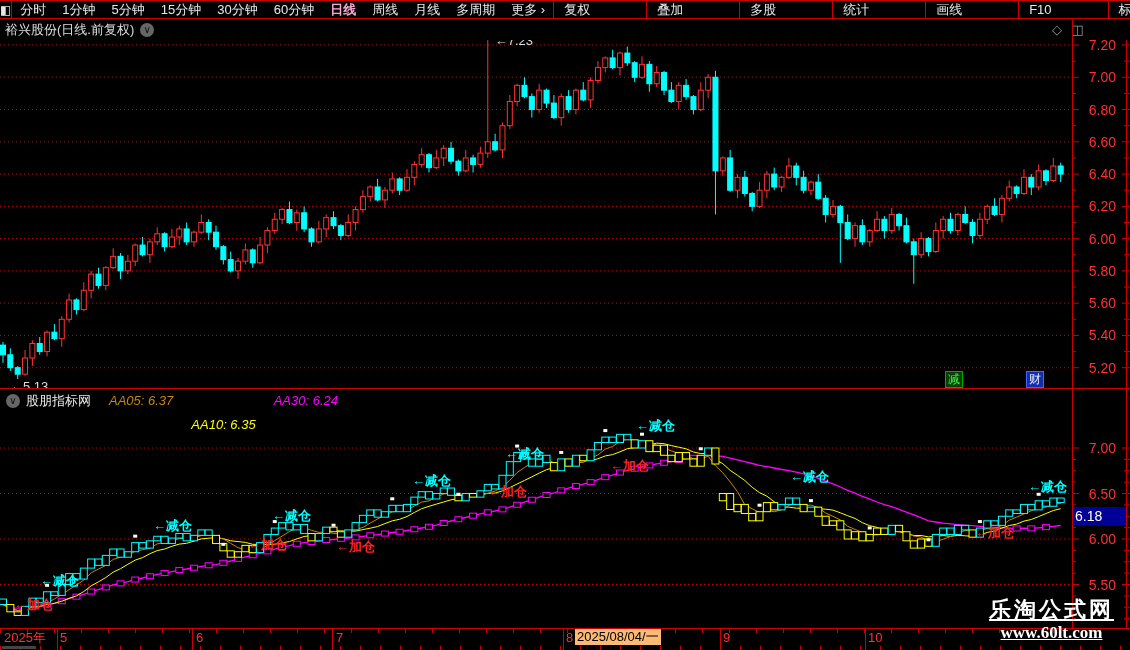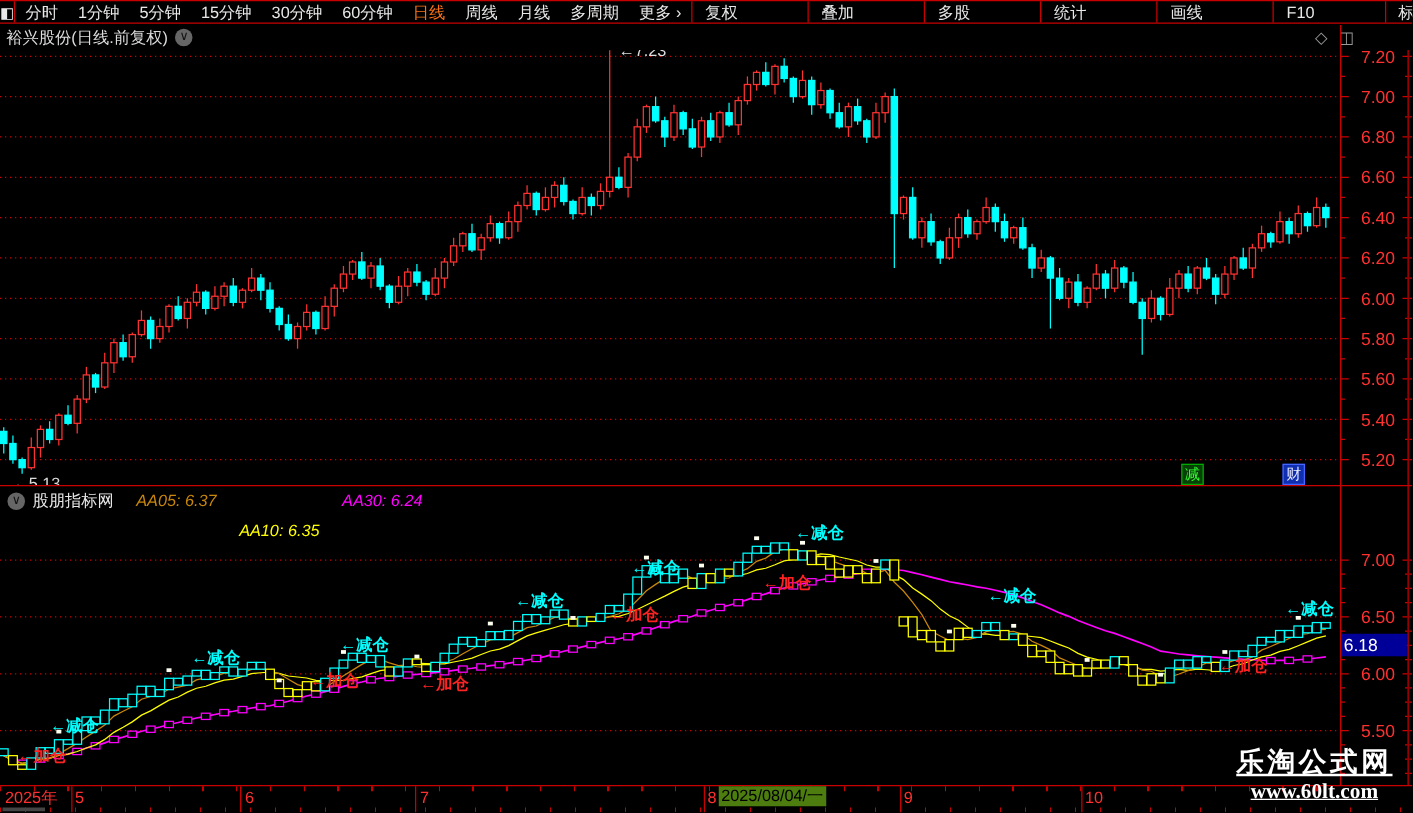--- a/index.html
+++ b/index.html
@@ -6,21 +6,21 @@
   .app{position:relative;width:1130px;height:650px;background:#000;overflow:hidden;
        font-family:"Liberation Sans","DejaVu Sans",sans-serif;}
   
   .menubar{position:absolute;left:0;top:0;width:1130px;height:19px;box-sizing:border-box;
            border-top:1px solid #c80000;border-bottom:1px solid #c80000;
            display:flex;align-items:center;background:#000;}
   .mb-toggle{width:21px;height:17px;display:flex;align-items:center;justify-content:center;
              border-right:1px solid #c80000;color:#e8e8e8;font-size:12px;}
   .mb-left{display:flex;align-items:center;height:17px;}
   .mb-left .mb-item{padding:0 8px;font-size:13px;color:#e8e8e8;white-space:nowrap;}
-  .mb-left .mb-item.active{color:#f97316;}
+  .mb-left .mb-item.active{color:#f9a8d4;font-weight:bold;}
   .mb-right{display:flex;height:17px;margin-left:auto;border-right:1px solid #c80000;gap:46px;}
   .mb-right .mb-item{padding:0 10px;font-size:13px;color:#e8e8e8;border-left:1px solid #c80000;
                      height:17px;display:flex;align-items:center;white-space:nowrap;}
   
   .titlebar{position:absolute;left:0;top:19px;width:1084px;height:21px;display:flex;
             align-items:center;color:#ddd;font-size:13px;padding-left:5px;box-sizing:border-box;}
   .circle-icon{display:inline-flex;align-items:center;justify-content:center;width:14px;height:14px;
                border-radius:50%;background:#666;color:#111;font-size:10px;line-height:1;margin-left:6px;}
   .title-right-icons{position:absolute;top:3px;left:1052px;color:#999;font-size:13px;letter-spacing:9px;}
   
@@ -37,21 +37,21 @@
               align-items:center;font-size:13px;}
   .ind-header .name{color:#e8e8e8;margin-left:6px;}
   .ind-label{margin-left:18px;white-space:nowrap;font-style:italic;}
   
   .xaxis{position:absolute;left:0;top:628px;width:1130px;height:36px;box-sizing:border-box;
          border-top:1px solid #c80000;border-bottom:1px solid #c80000;background:#000;}
   .xaxis .ticks{position:absolute;left:0;top:0;width:1072px;height:4px;
         background:repeating-linear-gradient(90deg,#c80000 0 1px,transparent 1px 27px);}
   .xaxis .xlabel{position:absolute;top:2px;color:#ff3030;font-size:13px;line-height:14px;white-space:nowrap;}
   .xaxis .xdiv{position:absolute;top:0;bottom:0;width:1px;background:#c80000;}
-  .xaxis .datebox{position:absolute;top:0;height:16px;background:#4d7c0f;color:#000;
+  .xaxis .datebox{position:absolute;top:0;height:16px;background:#fdba74;color:#000;
                   font-size:13px;line-height:16px;padding:0 2px;white-space:nowrap;}
   .bottom-strip{position:absolute;left:0;top:646px;width:1130px;height:4px;
         background:repeating-linear-gradient(90deg,#c80000 0 1px,transparent 1px 20px);}
   .cutoff{position:absolute;left:2px;top:646px;width:34px;height:3px;background:#444;}
   
   .watermark{position:absolute;right:16px;top:597px;text-align:center;z-index:60;color:#fff;text-decoration:underline;}
   .watermark .l1{font-size:22px;font-weight:bold;letter-spacing:3px;line-height:26px;}
   .watermark .l2{font-family:"Liberation Serif","DejaVu Serif",serif;font-size:17px;
                  font-weight:bold;line-height:20px;}
 </style>

